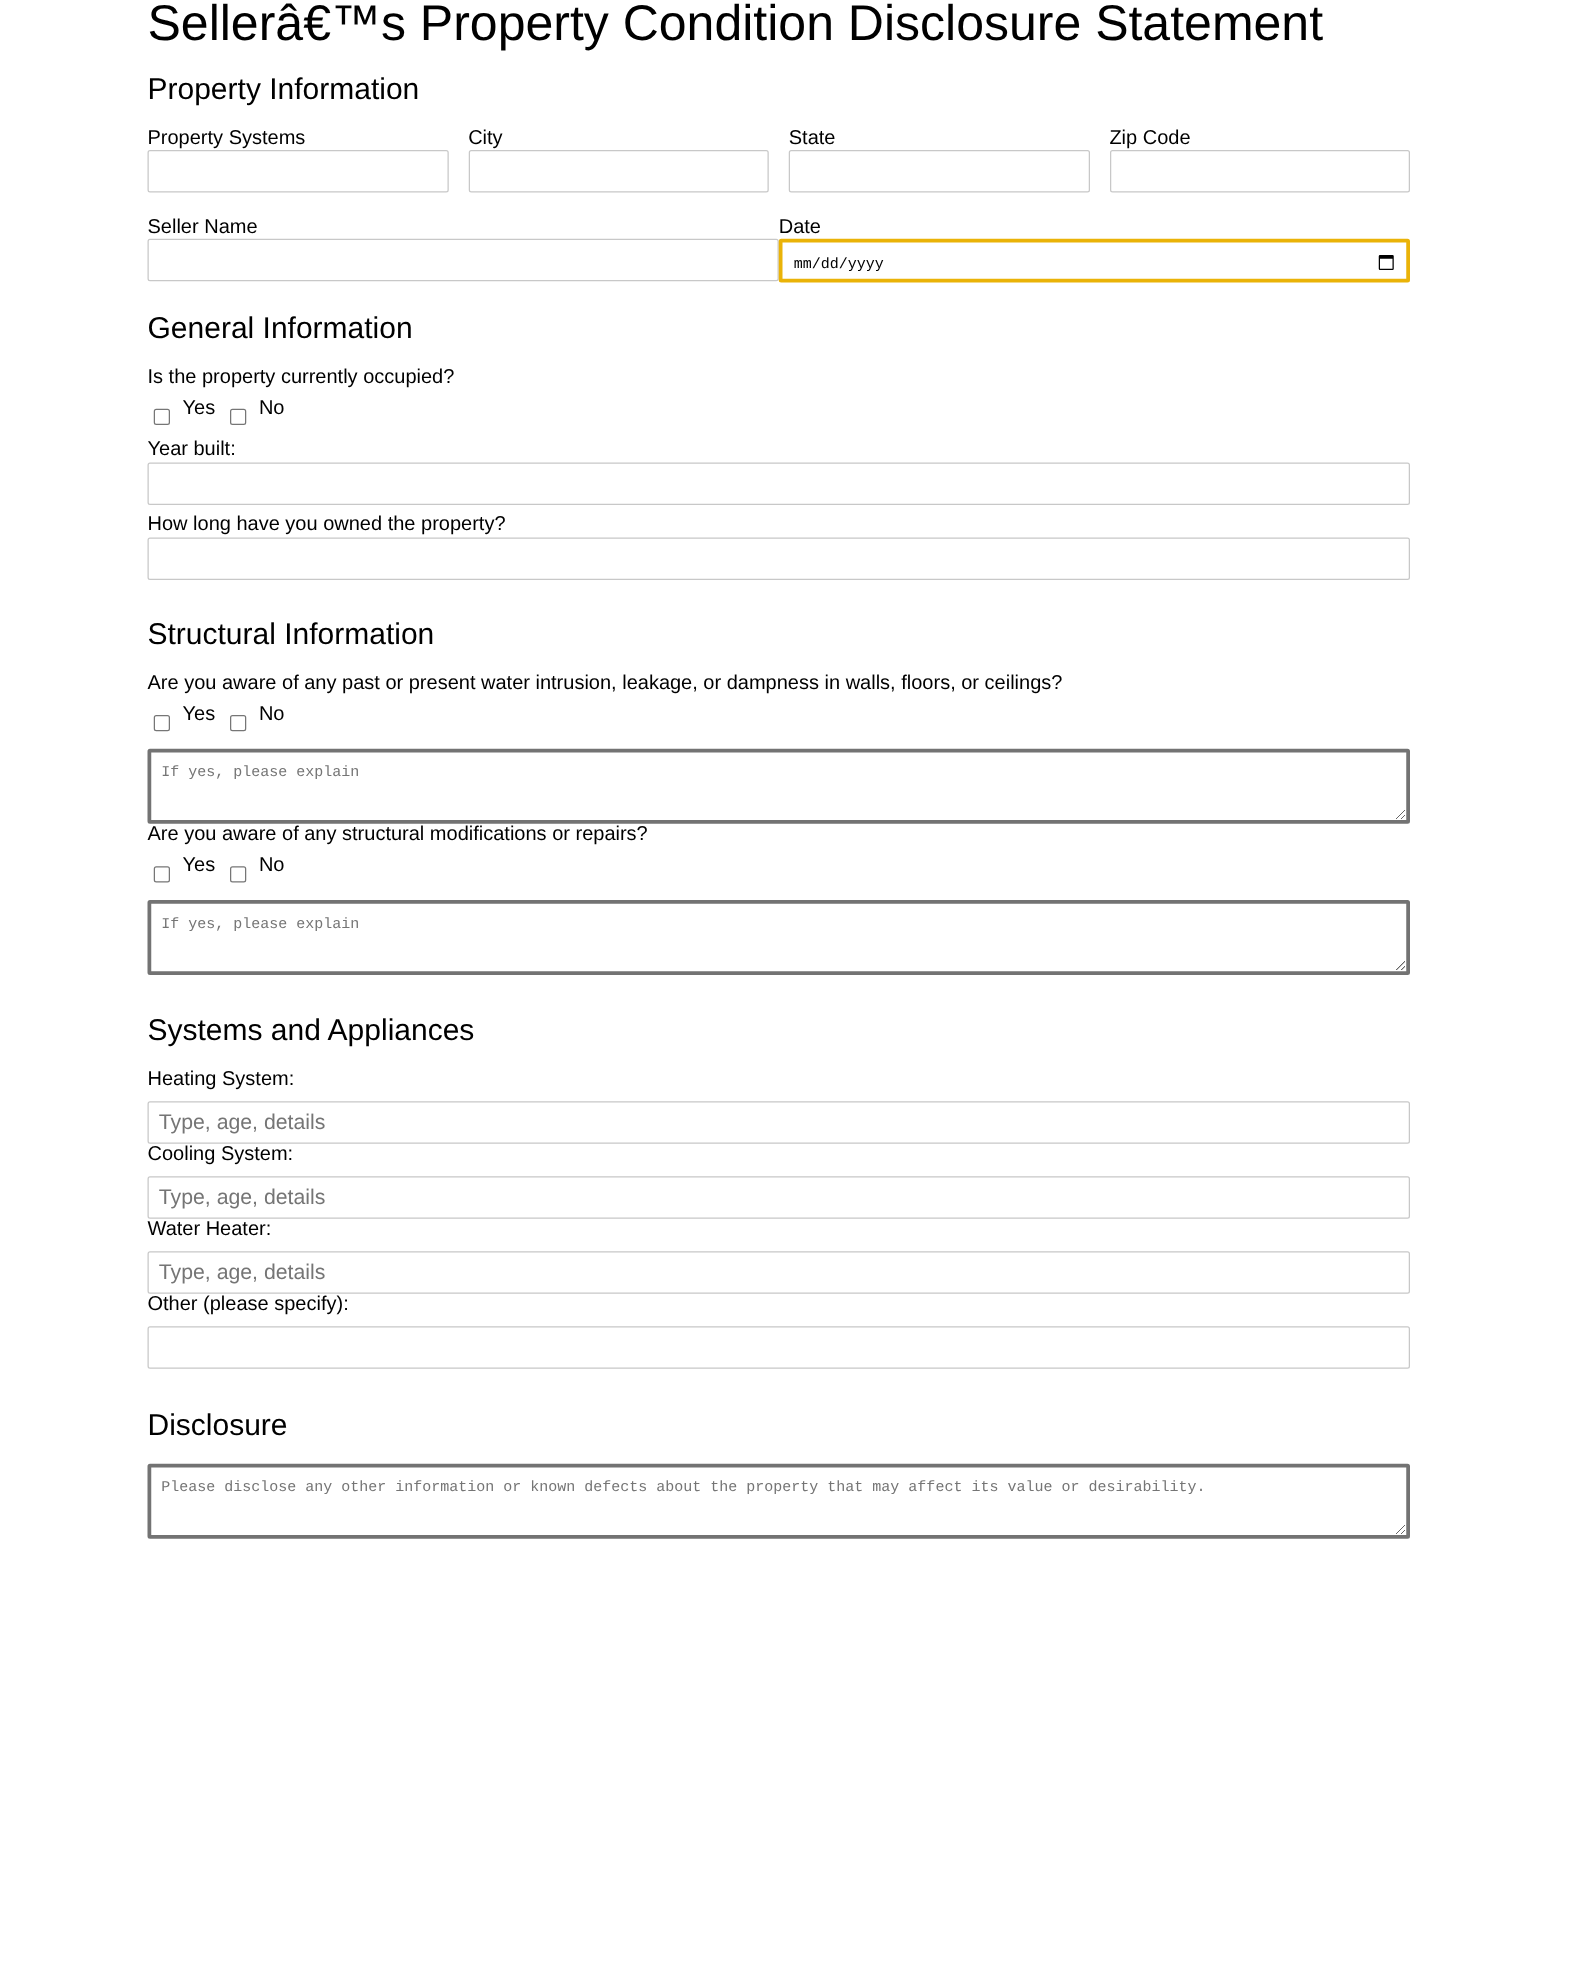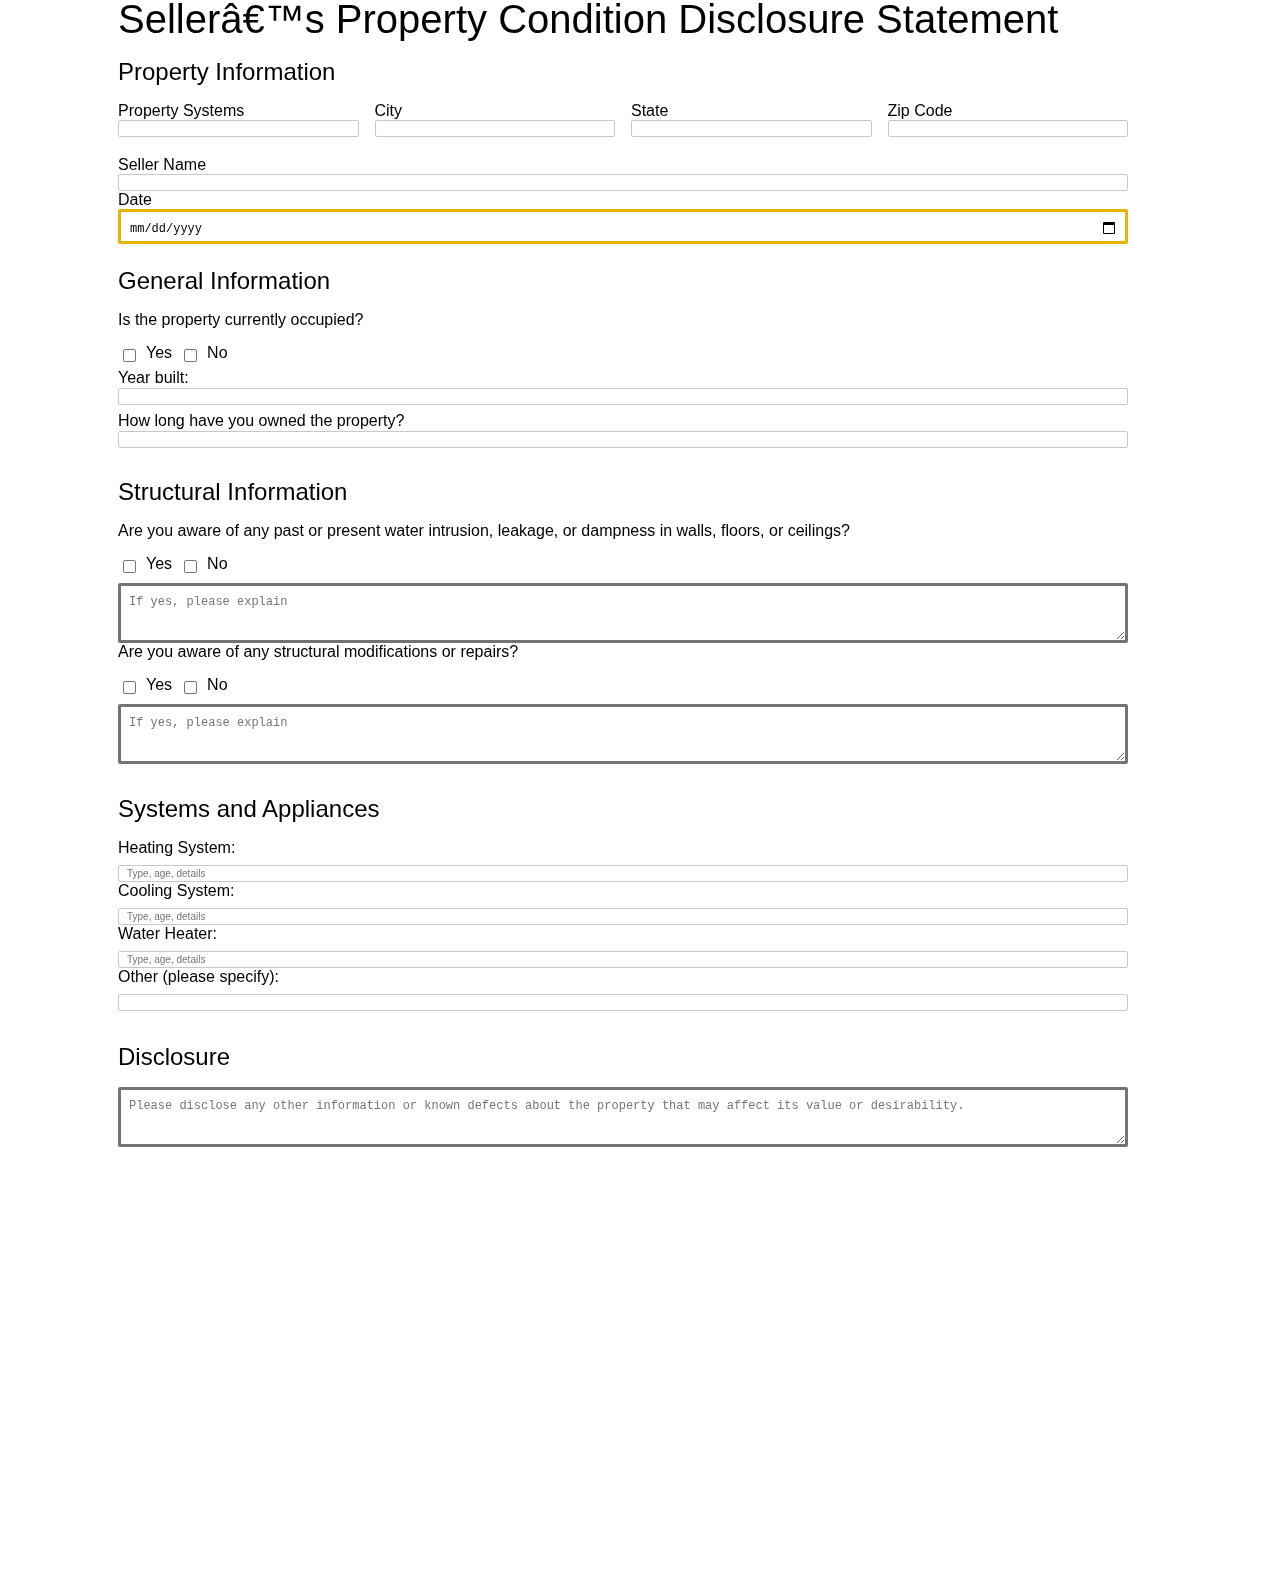--- a/index.html
+++ b/index.html
@@ -34,27 +34,27 @@
       line-height: 28px;
     }
     .label {
       display: block;
       font-size: 16px;
       line-height: 18px;
     }
     .text-input {
       display: block;
       width: 100%;
-      height: 17px;
+      height: 34px;
       border: 1px solid #c8c8c8;
       border-radius: 2px;
       background: #fff;
       padding: 0 8px;
       font-family: "Liberation Sans", sans-serif;
-      font-size: 10px;
+      font-size: 17px;
       color: #000;
       outline: none;
     }
     .text-input::placeholder { color: #757575; }
     .textarea {
       display: block;
       width: 100%;
       height: 60px;
       border: 3px solid #737373;
       border-radius: 2px;
@@ -68,21 +68,21 @@
     }
     .textarea::placeholder { color: #757575; }
 
     .grid-4 {
       display: grid;
       grid-template-columns: 1fr 1fr 1fr 1fr;
       column-gap: 16px;
     }
     .grid-2 {
       display: grid;
-      grid-template-columns: 1fr;
+      grid-template-columns: 1fr 1fr;
     }
     .date-wrap {
       position: relative;
       width: 100%;
       height: 35px;
       border: 3px solid #eab308;
       border-radius: 2px;
       background: #fff;
     }
     .date-text {
@@ -98,21 +98,21 @@
       right: 10px;
       top: 10px;
       width: 12px;
       height: 12px;
       border: 1.5px solid #000;
       border-top-width: 3px;
       border-radius: 1px;
     }
     .yn {
       display: flex;
-      align-items: flex-end;
+      align-items: flex-start;
       height: 26px;
     }
     .yn .cb {
       width: 13px;
       height: 13px;
       border: 1px solid #767676;
       border-radius: 2px;
       background: #fff;
       margin: 9px 10px 0 5px;
       flex: 0 0 auto;

